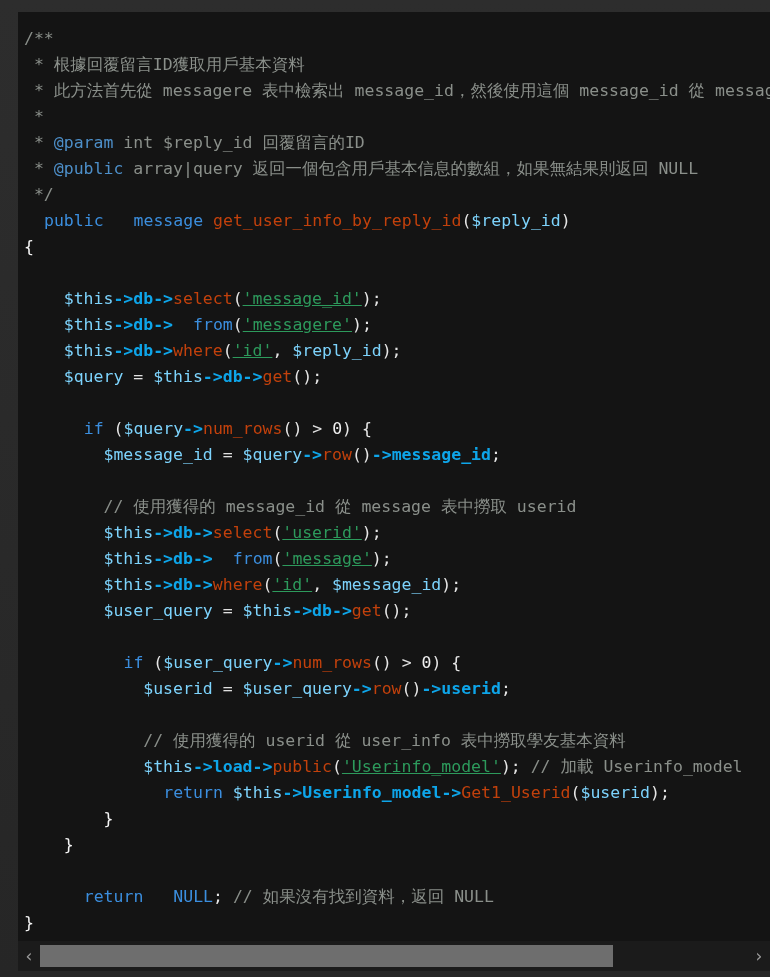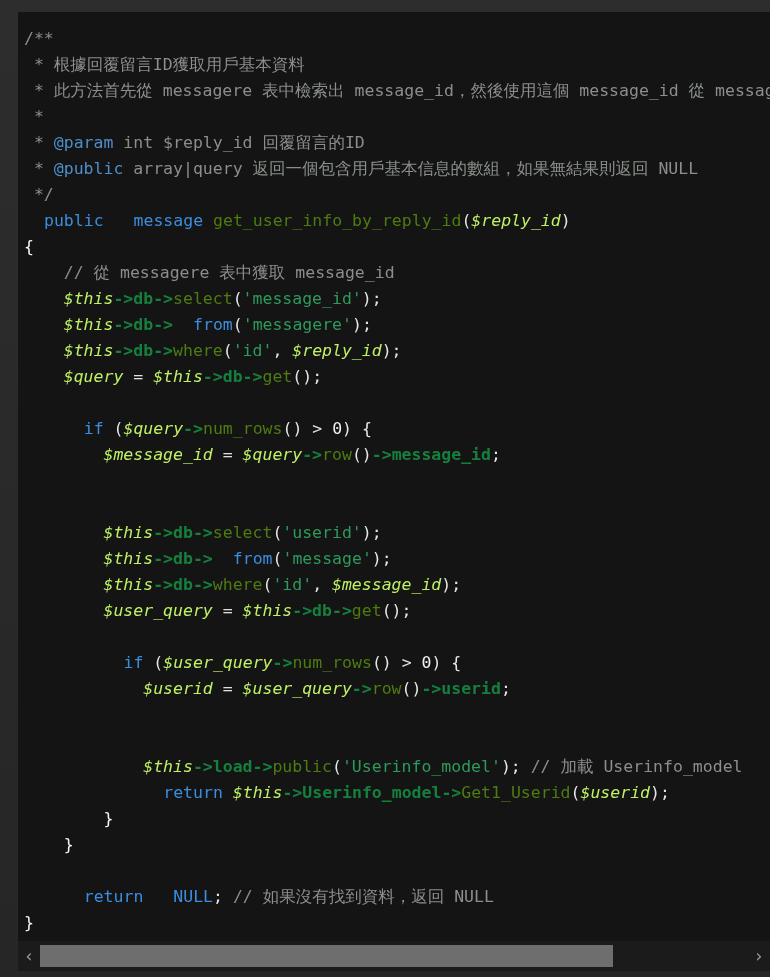--- a/index.html
+++ b/index.html
@@ -47,24 +47,24 @@
     white-space: pre;
     font-size: 16.5px;
     letter-spacing: 0px;
     color: #d8d8d8;
     padding-left: 6px;
   }
   
   .cmt      { color: #8a8f8a; }
   .cmt-tag  { color: #4d8fc9; }
   .kw       { color: #3b8ede; margin-left: 20px; }   
-  .fn       { color: #4d7c0f; }   
-  .var      { color: #bef264; font-style: italic; }   
-  .str      { color: #2d9a5c; }   
-  .prop     { color: #15803d; font-weight: bold; }  
+  .fn       { color: #c2410c; }   
+  .var      { color: #7dd3fc; }   
+  .str      { color: #2d9a5c; text-decoration: underline; }   
+  .prop     { color: #0ea5e9; font-weight: bold; }  
   .punc     { color: #e6e6e6; }
   .num      { color: #f0f0f0; }
   .op       { color: #e0e0e0; }
   .brace    { color: #f5f5f5; }
 
   
   .hscroll {
     position: absolute;
     left: 18px;
     top: 941px;
@@ -121,57 +121,57 @@
       <div class="line"><span class="cmt"> * </span><span class="cmt-tag">@param</span><span class="cmt"> int $reply_id 回覆留言的ID</span></div>
 
       <div class="line"><span class="cmt"> * </span><span class="cmt-tag">@public</span><span class="cmt"> array|query 返回一個包含用戶基本信息的數組，如果無結果則返回 NULL</span></div>
 
       <div class="line"><span class="cmt"> */</span></div>
 
       <div class="line"><span class="kw">public</span><span class="punc"> </span><span class="kw">message</span><span class="punc"> </span><span class="fn">get_user_info_by_reply_id</span><span class="punc">(</span><span class="var">$reply_id</span><span class="punc">)</span></div>
 
       <div class="line"><span class="brace">{</span></div>
 
-      <div class="line"><span class="punc">    </span><span class="cmt">// 從 messagere 表中獲取 message_id</span></div>
+      <div class="line"><span class="punc">    </span></div>
 
       <div class="line"><span class="punc">    </span><span class="var">$this</span><span class="prop">-&gt;db-&gt;</span><span class="fn">select</span><span class="punc">(</span><span class="str">'message_id'</span><span class="punc">);</span></div>
 
       <div class="line"><span class="punc">    </span><span class="var">$this</span><span class="prop">-&gt;db-&gt;</span><span class="kw">from</span><span class="punc">(</span><span class="str">'messagere'</span><span class="punc">);</span></div>
 
       <div class="line"><span class="punc">    </span><span class="var">$this</span><span class="prop">-&gt;db-&gt;</span><span class="fn">where</span><span class="punc">(</span><span class="str">'id'</span><span class="punc">, </span><span class="var">$reply_id</span><span class="punc">);</span></div>
 
       <div class="line"><span class="punc">    </span><span class="var">$query</span><span class="op"> = </span><span class="var">$this</span><span class="prop">-&gt;db-&gt;</span><span class="fn">get</span><span class="punc">();</span></div>
 
       <div class="line"> </div>
 
       <div class="line"><span class="punc">    </span><span class="kw">if</span><span class="punc"> (</span><span class="var">$query</span><span class="prop">-&gt;</span><span class="fn">num_rows</span><span class="punc">()</span><span class="op"> &gt; </span><span class="num">0</span><span class="punc">) {</span></div>
 
       <div class="line"><span class="punc">        </span><span class="var">$message_id</span><span class="op"> = </span><span class="var">$query</span><span class="prop">-&gt;</span><span class="fn">row</span><span class="punc">()</span><span class="prop">-&gt;</span><span class="prop">message_id</span><span class="punc">;</span></div>
 
       <div class="line"> </div>
 
-      <div class="line"><span class="punc">        </span></div>
+      <div class="line"><span class="punc">        </span><span class="cmt">// 使用獲得的 message_id 從 message 表中撈取 userid</span></div>
 
       <div class="line"><span class="punc">        </span><span class="var">$this</span><span class="prop">-&gt;db-&gt;</span><span class="fn">select</span><span class="punc">(</span><span class="str">'userid'</span><span class="punc">);</span></div>
 
       <div class="line"><span class="punc">        </span><span class="var">$this</span><span class="prop">-&gt;db-&gt;</span><span class="kw">from</span><span class="punc">(</span><span class="str">'message'</span><span class="punc">);</span></div>
 
       <div class="line"><span class="punc">        </span><span class="var">$this</span><span class="prop">-&gt;db-&gt;</span><span class="fn">where</span><span class="punc">(</span><span class="str">'id'</span><span class="punc">, </span><span class="var">$message_id</span><span class="punc">);</span></div>
 
       <div class="line"><span class="punc">        </span><span class="var">$user_query</span><span class="op"> = </span><span class="var">$this</span><span class="prop">-&gt;db-&gt;</span><span class="fn">get</span><span class="punc">();</span></div>
 
       <div class="line"> </div>
 
       <div class="line"><span class="punc">        </span><span class="kw">if</span><span class="punc"> (</span><span class="var">$user_query</span><span class="prop">-&gt;</span><span class="fn">num_rows</span><span class="punc">()</span><span class="op"> &gt; </span><span class="num">0</span><span class="punc">) {</span></div>
 
       <div class="line"><span class="punc">            </span><span class="var">$userid</span><span class="op"> = </span><span class="var">$user_query</span><span class="prop">-&gt;</span><span class="fn">row</span><span class="punc">()</span><span class="prop">-&gt;</span><span class="prop">userid</span><span class="punc">;</span></div>
 
       <div class="line"> </div>
 
-      <div class="line"><span class="punc">            </span></div>
+      <div class="line"><span class="punc">            </span><span class="cmt">// 使用獲得的 userid 從 user_info 表中撈取學友基本資料</span></div>
 
       <div class="line"><span class="punc">            </span><span class="var">$this</span><span class="prop">-&gt;load-&gt;</span><span class="fn">public</span><span class="punc">(</span><span class="str">'Userinfo_model'</span><span class="punc">); </span><span class="cmt">// 加載 Userinfo_model</span></div>
 
       <div class="line"><span class="punc">            </span><span class="kw">return</span><span class="punc"> </span><span class="var">$this</span><span class="prop">-&gt;Userinfo_model-&gt;</span><span class="fn">Get1_Userid</span><span class="punc">(</span><span class="var">$userid</span><span class="punc">);</span></div>
 
       <div class="line"><span class="punc">        </span><span class="brace">}</span></div>
 
       <div class="line"><span class="punc">    </span><span class="brace">}</span></div>
 
       <div class="line"> </div>

